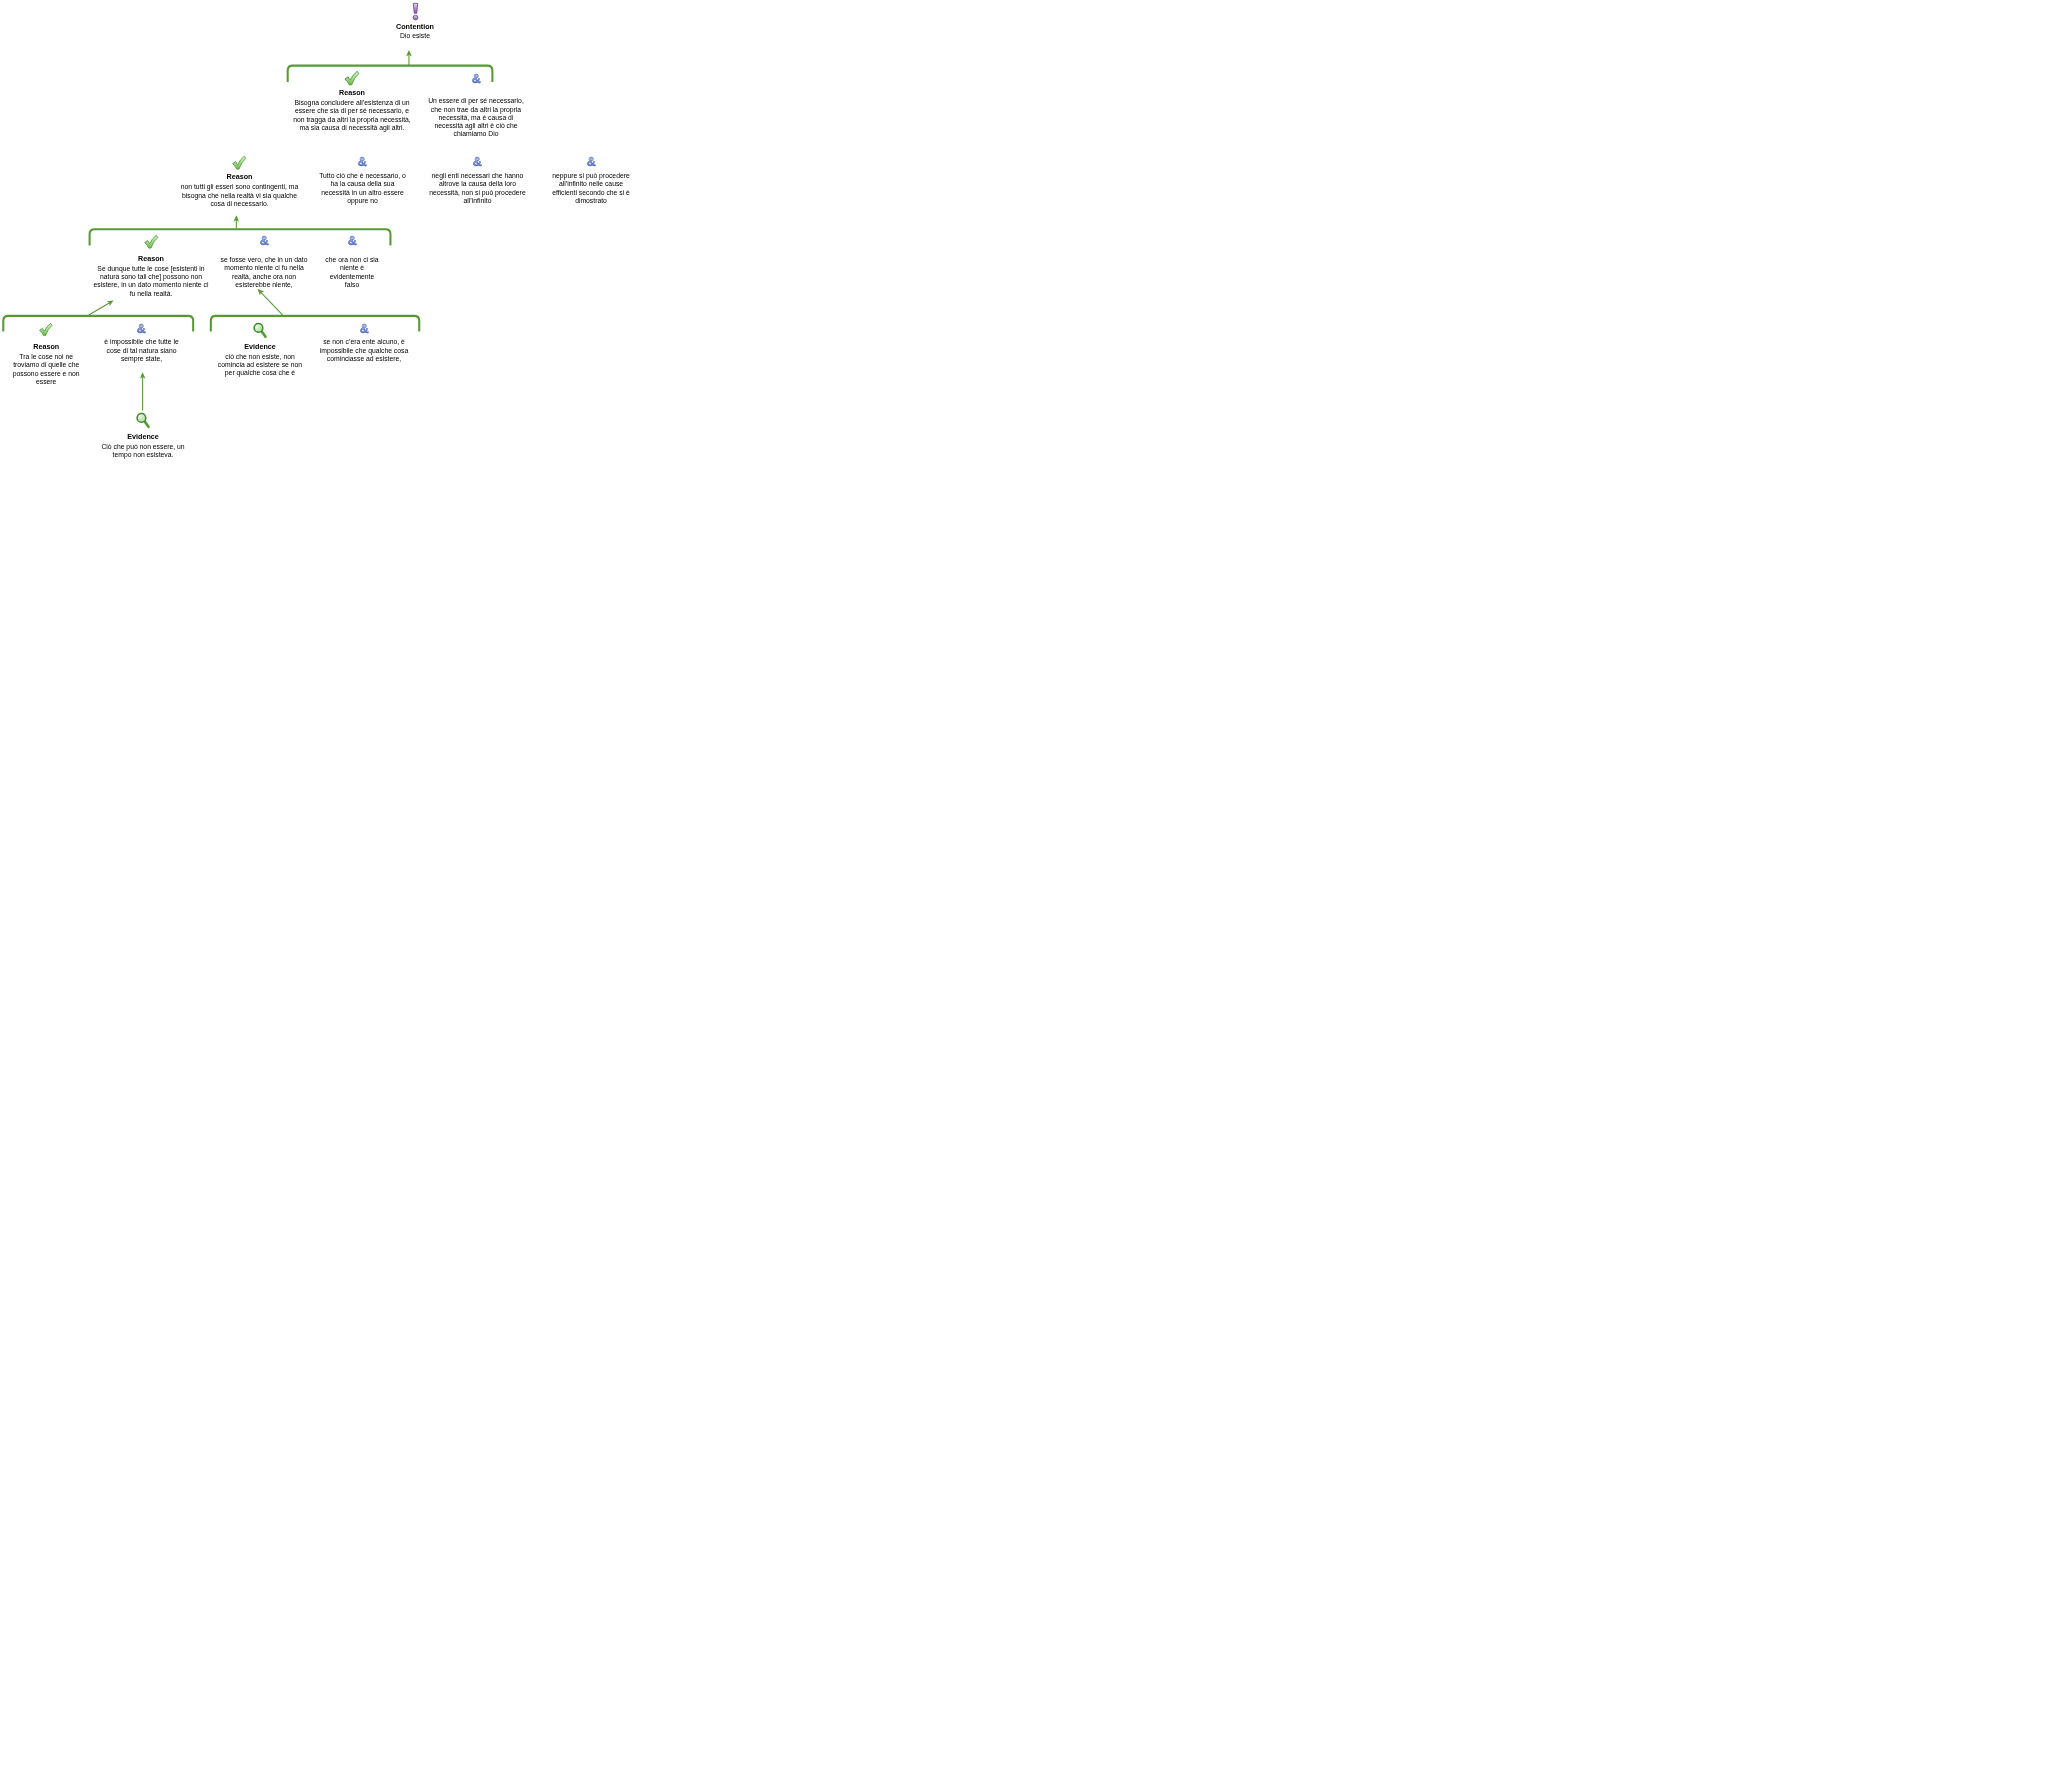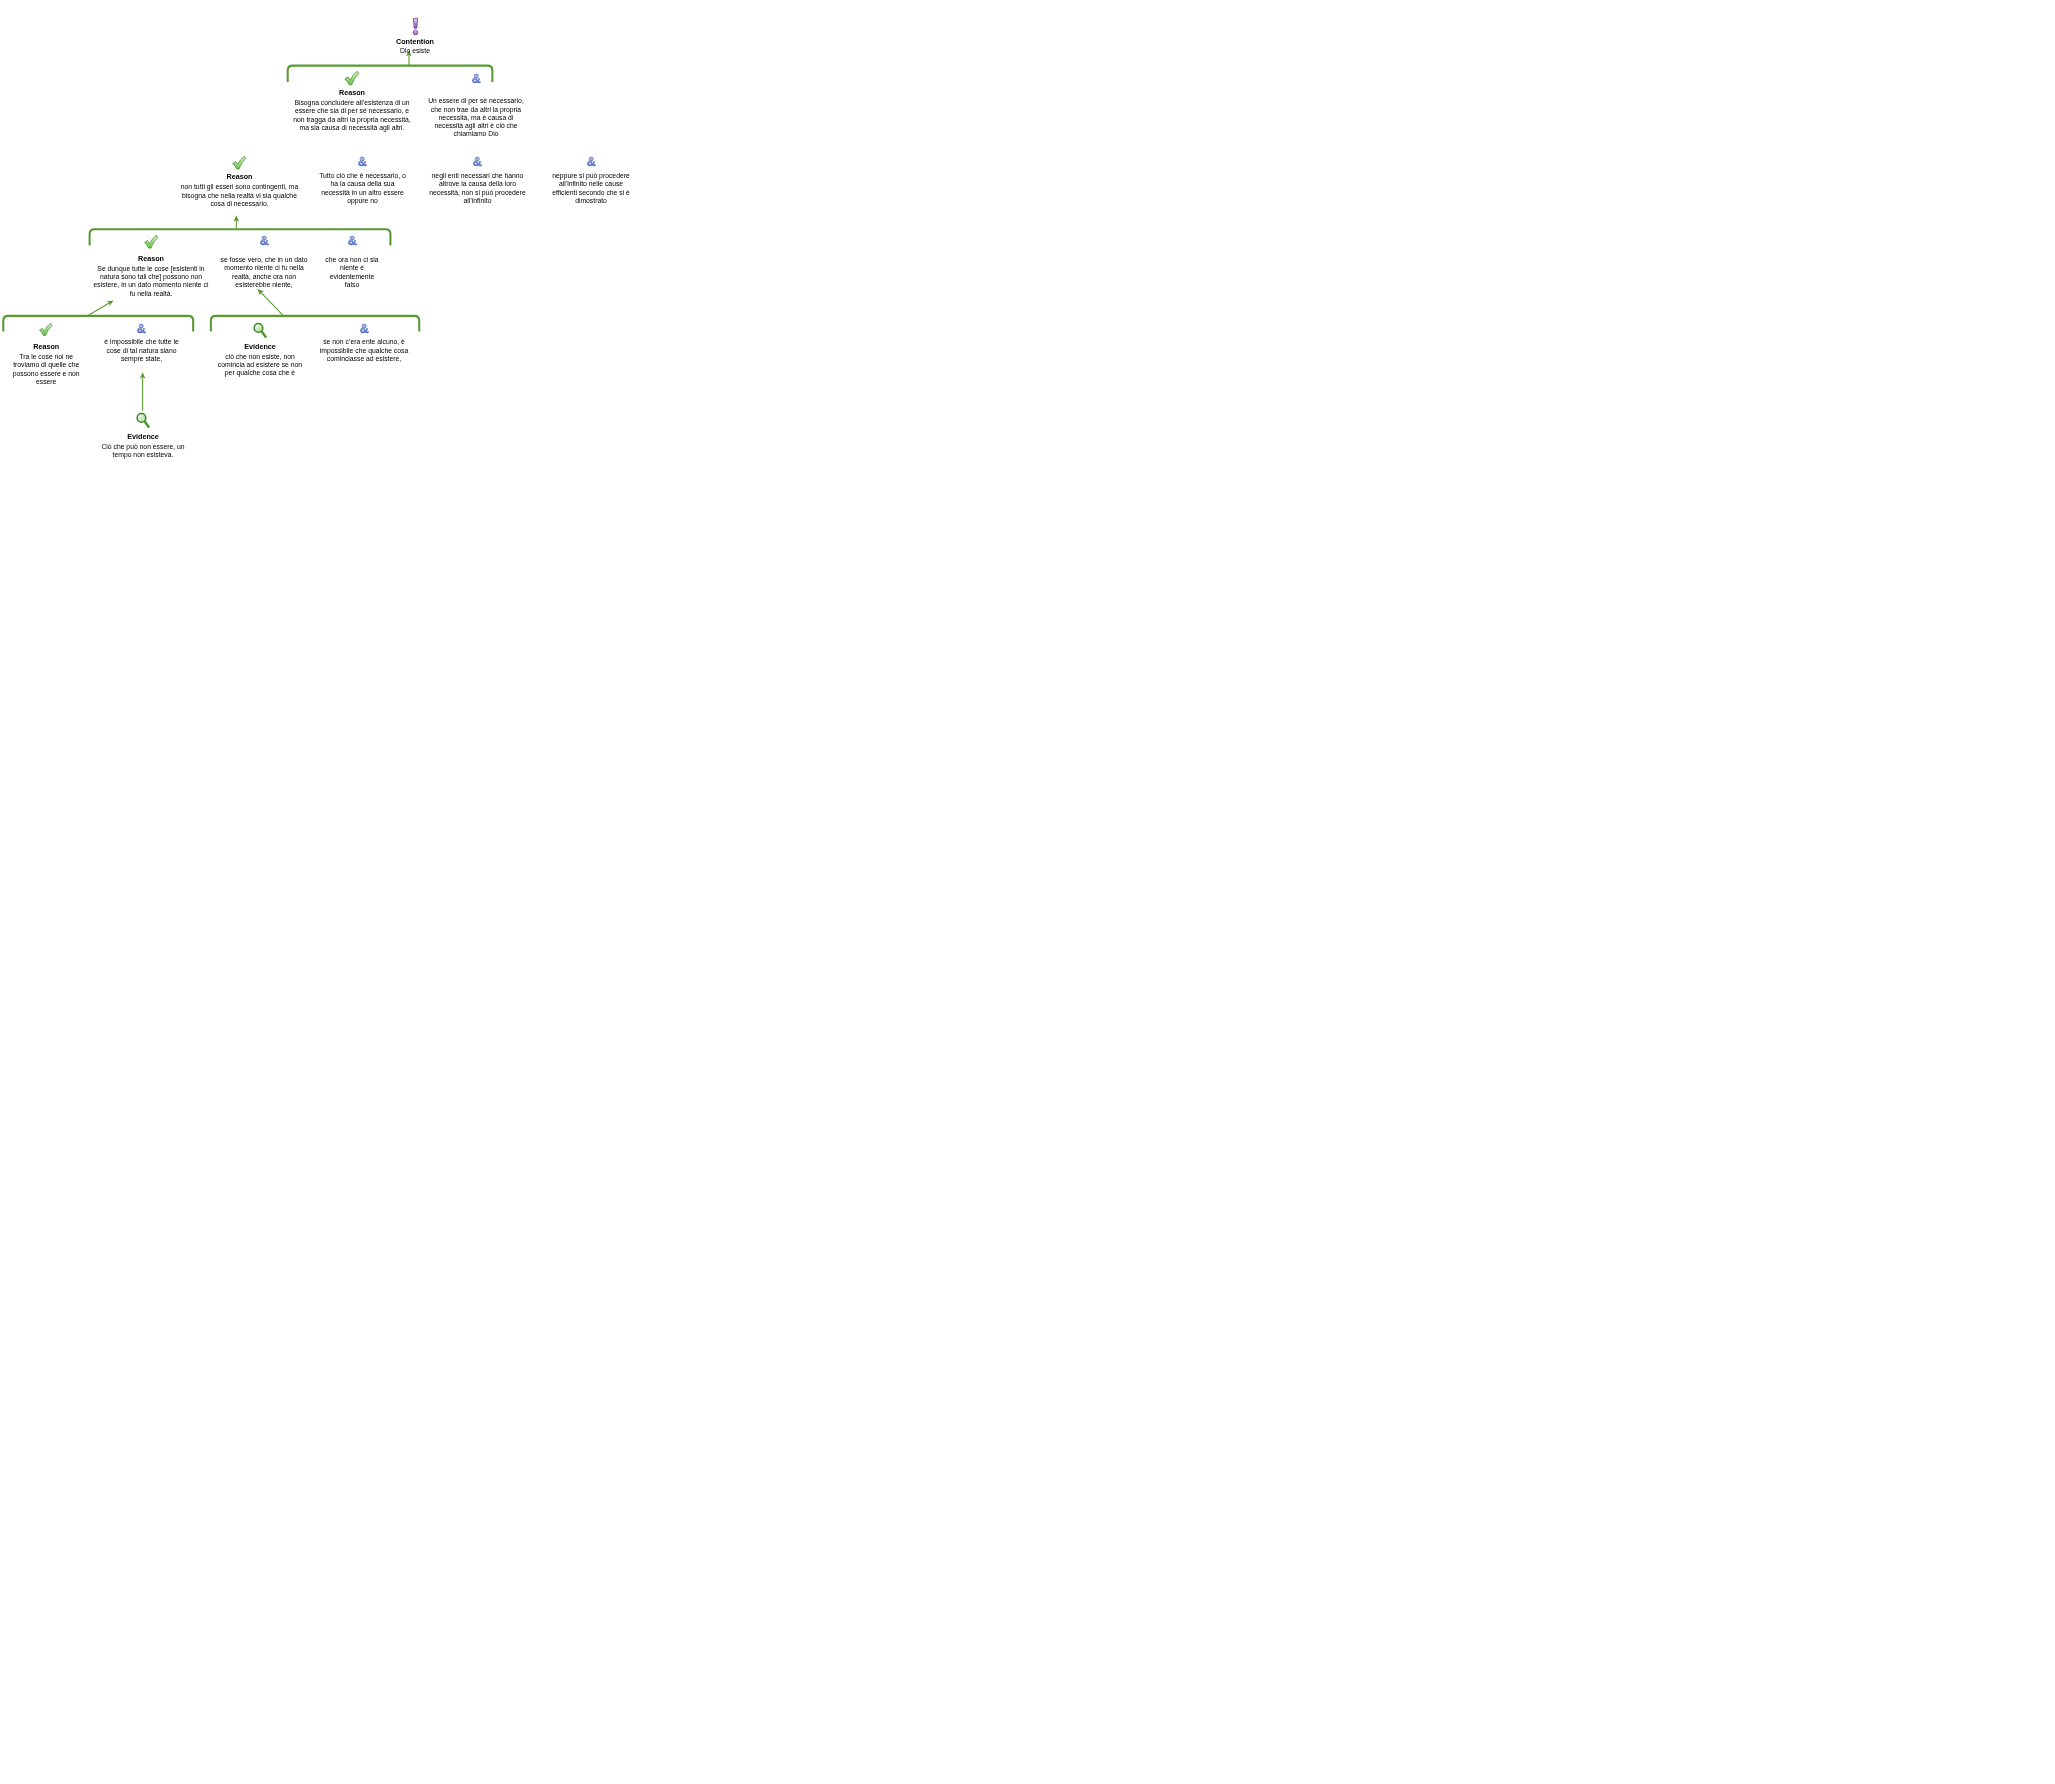--- a/index.html
+++ b/index.html
@@ -80,21 +80,21 @@
         <path d="M218 597 L218 569 Q218 557 230 557 L938 557 Q950 557 950 569 L950 597" fill="none" stroke="#579a32" stroke-width="5"></path>
         <path d="M575 556 L575 528" fill="none" stroke="#579a32" stroke-width="2.6" marker-end="url(#arrowhead-green)"></path>
         <path d="M8 806 L8 780 Q8 768 20 768 L458 768 Q470 768 470 780 L470 806" fill="none" stroke="#579a32" stroke-width="5"></path>
         <path d="M216 766 L272 733" fill="none" stroke="#579a32" stroke-width="2.6" marker-end="url(#arrowhead-green)"></path>
         <path d="M513 806 L513 780 Q513 768 525 768 L1008 768 Q1020 768 1020 780 L1020 806" fill="none" stroke="#579a32" stroke-width="5"></path>
         <path d="M688 766 L630 706" fill="none" stroke="#579a32" stroke-width="2.6" marker-end="url(#arrowhead-green)"></path>
         <path d="M347 998 L347 910" fill="none" stroke="#579a32" stroke-width="2.6" marker-end="url(#arrowhead-green)"></path>
       </g>
   </svg>
   <div id="nodes-layer">
-      <div class="node node--contention" style="left: 378px; top: 17px; width: 74px;">
+      <div class="node node--contention" style="left: 378px; top: 2px; width: 74px;">
         <span class="icon"><svg width="11" height="19" viewBox="0 0 20 34">
             <path d="M6 2.5 Q10 1.5 14 2.5 L12.3 20 Q10 20.8 7.7 20 Z" fill="url(#gradExcl)" stroke="#6f3d90" stroke-width="1.5" stroke-linejoin="round"></path>
             <circle cx="10" cy="28" r="4.2" fill="url(#gradExcl)" stroke="#6f3d90" stroke-width="1.5"></circle>
           </svg></span>
         <div class="title" style="margin-top: 1.6px;">Contention</div>
         <div class="text" style="margin-top: 0.8px;">Dio esiste</div>
       </div>
       <div class="node node--reason" style="left: 293px; top: 70px; width: 118px;">
         <span class="icon"><svg width="17.7" height="16.4" viewBox="0 0 34 32">
             <path d="M3.5 17.5 L9.5 13.5 L13.8 19.8 Q18.5 9.5 27.5 2.5 L30.5 7 Q21.5 14.5 16.5 29 L12 29 Q9 22.5 3.5 17.5 Z" fill="url(#gradCheck)" stroke="#4c9a33" stroke-width="1.8" stroke-linejoin="round"></path>

